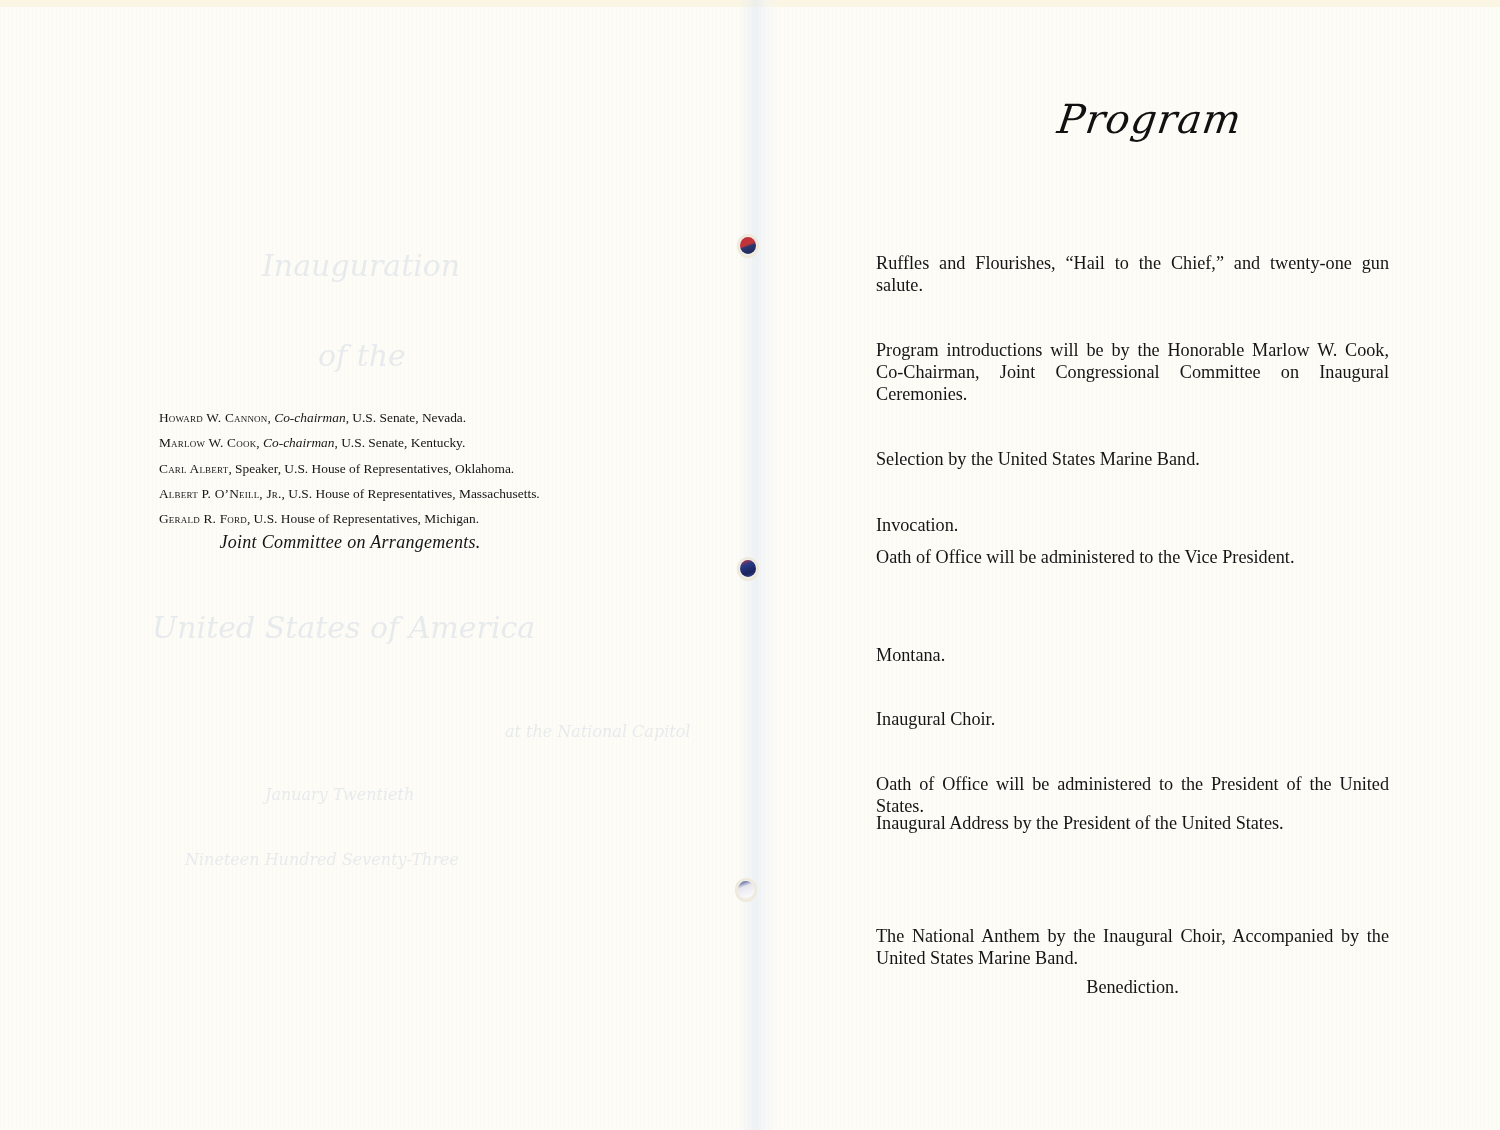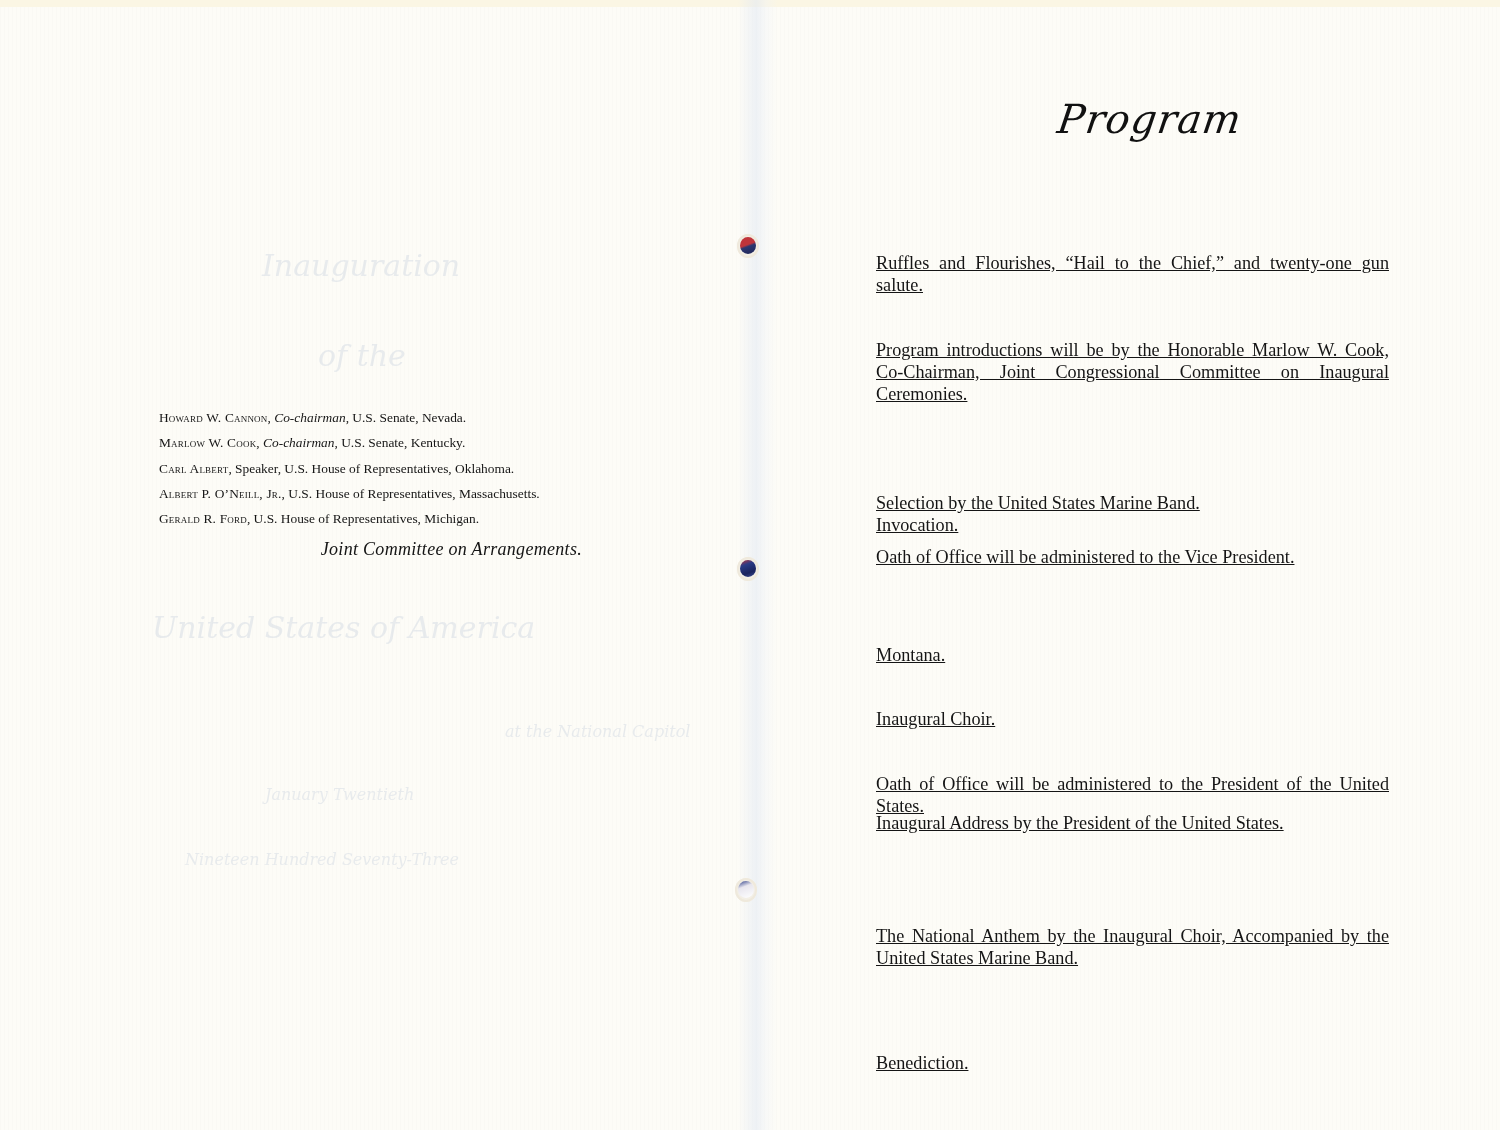--- a/index.html
+++ b/index.html
@@ -59,37 +59,36 @@
     .committee {
       position: absolute; left: 118px; top: 405px; width: 470px;
     }
     .member {
       font-size: 13.4px; line-height: 25.3px; white-space: nowrap;
       font-family: "Liberation Serif", serif;
     }
     .member .name { font-variant: small-caps; font-weight: normal; letter-spacing: 0.2px; margin-left: 41px; }
     .member .role-italic { font-style: italic; }
     .committee-title {
-      text-align: right; font-style: italic; font-size: 18px; margin-top: 8px;
+      text-align: center; font-style: italic; font-size: 18px; margin-top: 1px;
       padding-right: 6px; letter-spacing: 0.3px;
     }
 
     
     .program-title {
       position: absolute; left: 1058px; top: 96px;
       font-family: "DejaVu Serif", serif; font-style: italic;
       font-size: 40px; letter-spacing: 1px; color: #111;
       transform: skewX(-8deg);
     }
     .program-list { position: absolute; left: 876px; top: 0; width: 513px; }
     .program-item {
       position: absolute; left: 0; width: 513px;
       font-size: 18.2px; line-height: 22px; text-align: justify;
       font-family: "Liberation Serif", serif;
-      text-decoration: underline;
     }
     .program-item.single { text-align: left; white-space: nowrap; }
   </style>
 </head>
 <body>
 
 <div class="spread">
   <div class="top-edge"></div>
 
   <div class="page page-left">
@@ -138,23 +137,23 @@
       <div class="thread"></div>
     </div>
 
   <div class="page page-right"></div>
 
   <div class="program-title">Program</div>
 
   <div class="program-list">
     <div class="program-item" style="top:252px;">Ruffles and Flourishes, “Hail to the Chief,” and twenty-one gun salute.</div>
     <div class="program-item" style="top:339px;">Program introductions will be by the Honorable Marlow W. Cook, Co-Chairman, Joint Congressional Committee on Inaugural Ceremonies.</div>
-    <div class="program-item single" style="top:448px;margin-top:44px;">Selection by the United States Marine Band.</div>
+    <div class="program-item single" style="top:448px;">Selection by the United States Marine Band.</div>
     <div class="program-item single" style="top:514px;">Invocation.</div>
     <div class="program-item single" style="top:546px;">Oath of Office will be administered to the Vice President.</div>
     <div class="program-item single" style="top:644px;">Montana.</div>
     <div class="program-item single" style="top:708px;">Inaugural Choir.</div>
     <div class="program-item" style="top:773px;">Oath of Office will be administered to the President of the United States.</div>
     <div class="program-item single" style="top:812px;">Inaugural Address by the President of the United States.</div>
     <div class="program-item" style="top:925px;">The National Anthem by the Inaugural Choir, Accompanied by the United States Marine Band.</div>
-    <div class="program-item single" style="top:1052px;">Benediction.</div>
+    <div class="program-item single" style="top:976px;text-align:center;">Benediction.</div>
   </div>
 </div>
 
 </body></html>

